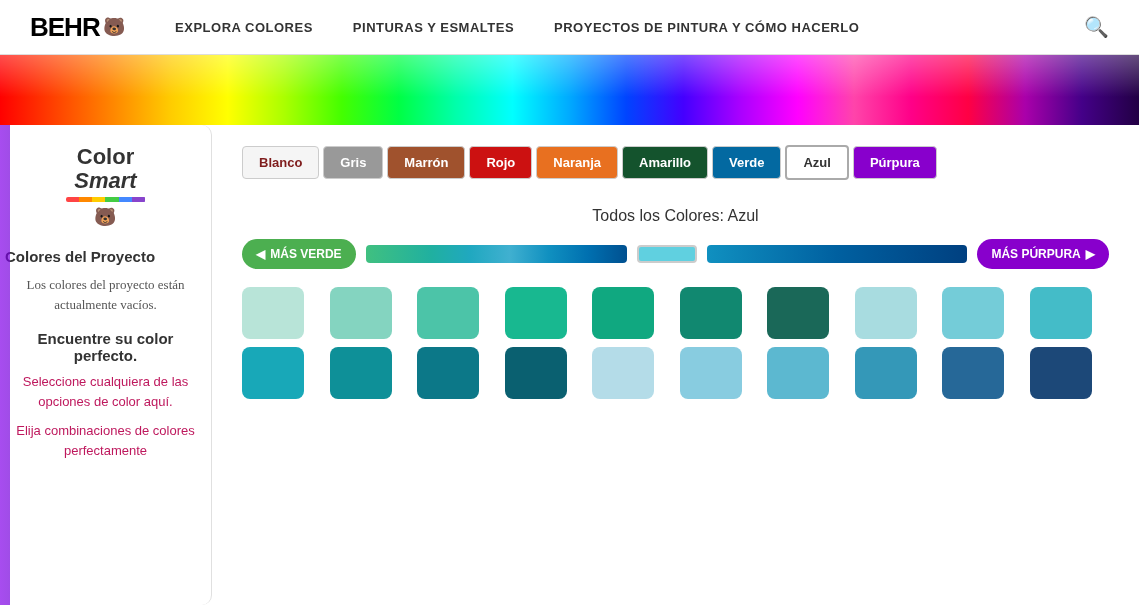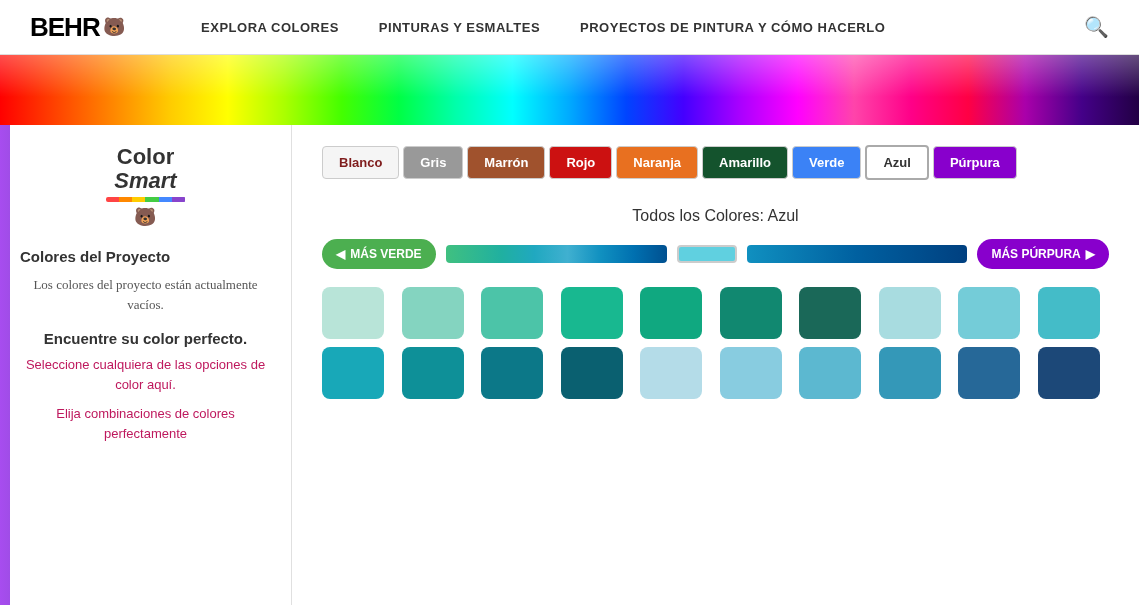--- a/index.html
+++ b/index.html
@@ -24,21 +24,21 @@
       display: flex;
       align-items: center;
       gap: 4px;
     }
     .header-logo .bear-icon {
       font-size: 18px;
     }
     .header-nav {
       display: flex;
       gap: 40px;
-      margin-left: 76px;
+      margin-left: 50px;
     }
     .header-nav a {
       text-decoration: none;
       color: #333;
       font-size: 13px;
       font-weight: 600;
       letter-spacing: 0.5px;
       text-transform: uppercase;
     }
     .header-search {
@@ -68,26 +68,27 @@
     }
 
     
     .main {
       display: flex;
       height: calc(605px - 55px - 70px);
     }
 
     
     .sidebar {
-      width: 292px;
+      width: 212px;
       background: #fff;
       border-right: 1px solid #e0e0e0;
-      padding: 20px 20px;
+      padding: 20px 5px;
       flex-shrink: 0;
       position: relative;
+      border-radius: 10px;
     }
     .sidebar::before {
       content: '';
       position: absolute;
       top: 0; left: -50px; bottom: 0;
       width: 60px;
       background: linear-gradient(to right, #cc00cc, #9900ff, #7700dd);
       opacity: 0.7;
     }
     .sidebar-logo {
@@ -177,21 +178,21 @@
       color: #fff;
       text-align: center;
       min-width: 60px;
     }
     .color-tab.blanco { background: #f5f5f5; color: #7f1d1d; border-color: #ccc; }
     .color-tab.gris { background: #999; color: #fff; }
     .color-tab.marron { background: #a0522d; color: #fff; }
     .color-tab.rojo { background: #cc1111; color: #fff; }
     .color-tab.naranja { background: #e87020; color: #fff; }
     .color-tab.amarillo { background: #14532d; color: #fff; }
-    .color-tab.verde { background: #3b82f6; color: #fff; }
+    .color-tab.verde { background: #0369a1; color: #fff; }
     .color-tab.azul { background: #fff; color: #333; border: 2px solid #aaa; }
     .color-tab.purpura { background: #8800cc; color: #fff; }
 
     
     .todos-title {
       font-size: 16px;
       color: #333;
       text-align: center;
       margin-bottom: 14px;
       font-weight: 400;

